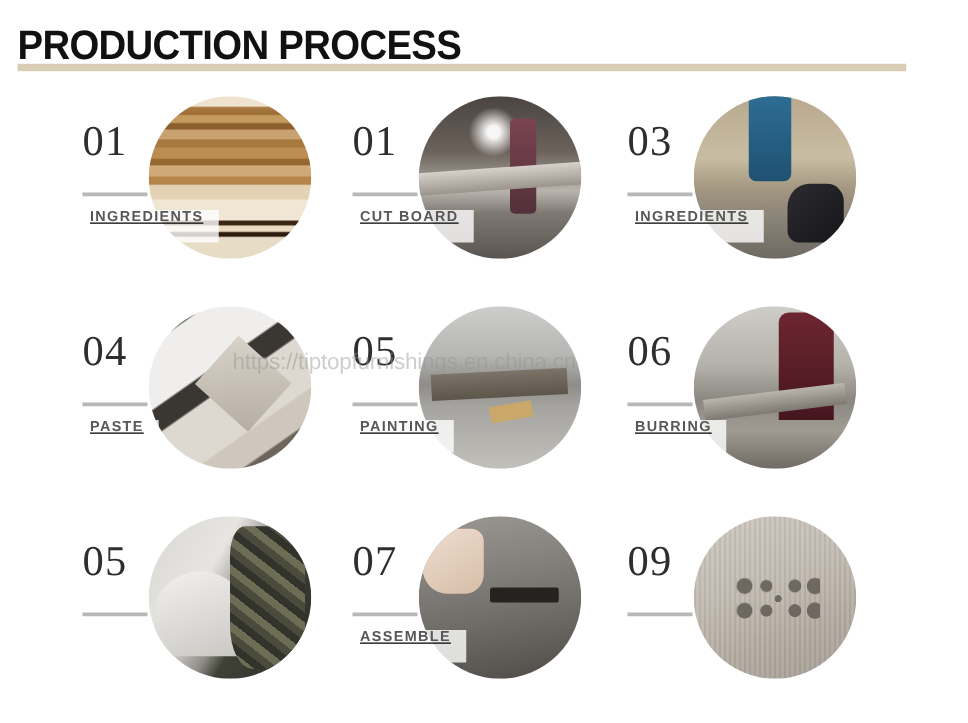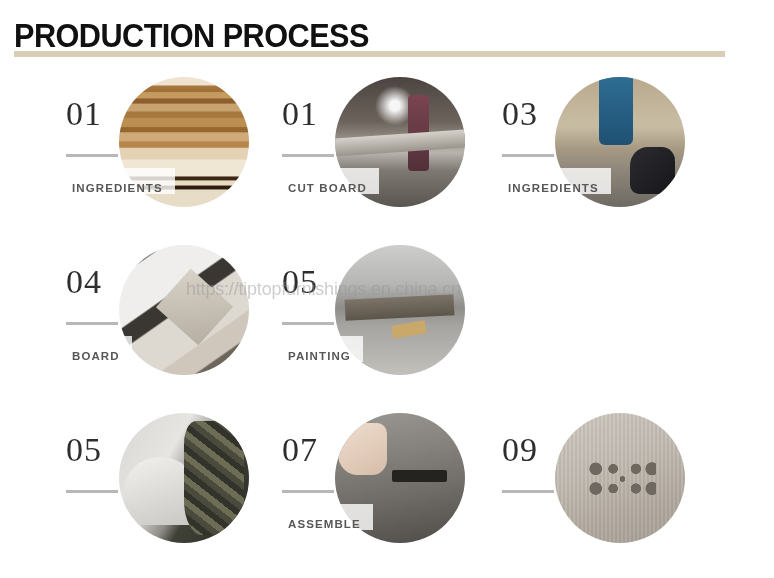--- a/index.html
+++ b/index.html
@@ -54,23 +54,24 @@
     position:absolute;left:24px;top:82px;
     width:52px;height:3px;
     background:#b8b8b8;
     z-index:1;
   }
   .labelband{
     position:absolute;left:20px;top:96px;
     height:26px;
     background:rgba(255,255,255,0.80);
     z-index:4;
-    display:flex;align-items:flex-end;
+    display:flex;align-items:flex-start;
     padding:0 12px 0 10px;
     box-sizing:border-box;
+    text-decoration:underline;
   }
   .label{
     font-family:"Liberation Sans", sans-serif;
     font-weight:bold;
     font-size:11.5px;
     letter-spacing:1.1px;
     color:#575757;
     white-space:nowrap;
   }
 
@@ -267,31 +268,41 @@
   </div>
 
   <div class="row">
     <div class="cell c0">
       <div class="num">04</div>
       <div class="divider"></div>
       <div class="photo">
           <div class="ph-inner ph-paste"></div>
         </div>
       <div class="labelband">
-        <span class="label">BOARD</span>
+        <span class="label">PASTE</span>
       </div>
     </div>
     <div class="cell c1">
       <div class="num">05</div>
       <div class="divider"></div>
       <div class="photo">
           <div class="ph-inner ph-paint"></div>
         </div>
       <div class="labelband">
         <span class="label">PAINTING</span>
+      </div>
+    </div>
+    <div class="cell c2">
+      <div class="num">06</div>
+      <div class="divider"></div>
+      <div class="photo">
+          <div class="ph-inner ph-burr"></div>
+        </div>
+      <div class="labelband">
+        <span class="label">BURRING</span>
       </div>
     </div>
   </div>
 
   <div class="row">
     <div class="cell c0">
       <div class="num">05</div>
       <div class="divider"></div>
       <div class="photo">
           <div class="ph-inner ph-burn"></div>

